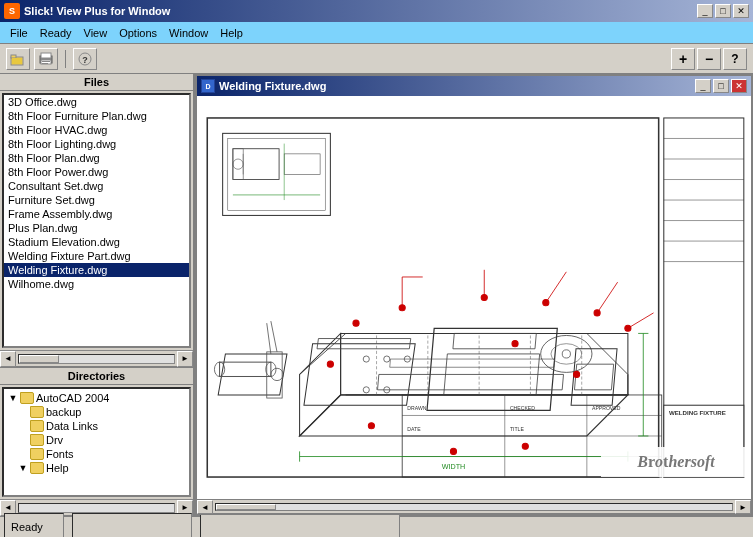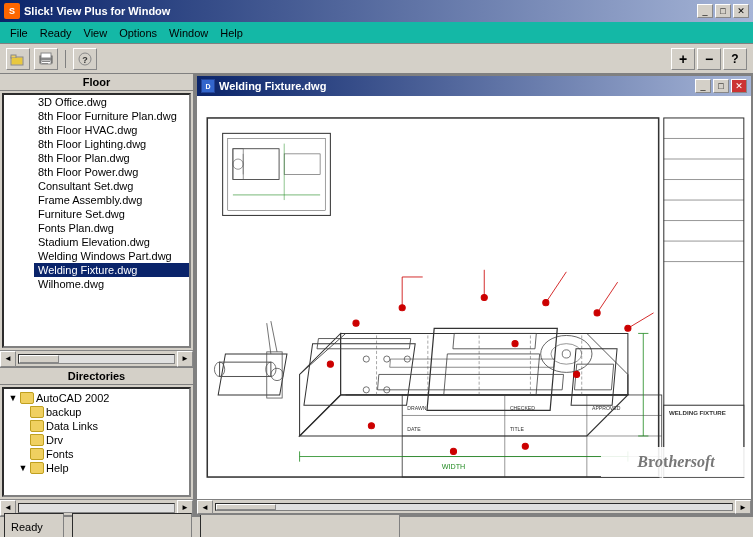--- a/index.html
+++ b/index.html
@@ -59,21 +59,21 @@
       align-items: center;
       justify-content: center;
       font-size: 9px;
       cursor: pointer;
       color: black;
     }
     .title-btn.close-btn { background: #d4d0c8; }
 
     
     .menu-bar {
-      background: #14b8a6;
+      background: #7dd3fc;
       height: 22px;
       display: flex;
       align-items: center;
       padding: 0 4px;
       border-bottom: 1px solid #808080;
     }
     .menu-item {
       padding: 2px 6px;
       cursor: pointer;
       font-size: 11px;
@@ -141,21 +141,20 @@
       padding: 2px 0;
       border-bottom: 1px solid #808080;
       font-size: 11px;
     }
     .file-list {
       flex: 1;
       overflow-y: auto;
       background: white;
       border: 2px inset #808080;
       margin: 2px;
-      padding-left: 30px;
     }
     .file-item {
       padding: 1px 4px;
       cursor: pointer;
       white-space: nowrap;
       font-size: 11px;
     }
     .file-item.selected { background: #0a246a; color: white; }
 
     .dir-section {
@@ -386,54 +385,54 @@
   <div class="toolbar-right">
     <div class="tool-btn" style="font-weight:bold; font-size:14px;">+</div>
     <div class="tool-btn" style="font-weight:bold; font-size:14px;">−</div>
     <div class="tool-btn" style="font-weight:bold;">?</div>
   </div>
 </div>
 
 <div class="main-area">
 
   <div class="left-panel">
-    <div class="panel-section-title">Floor</div>
+    <div class="panel-section-title">Files</div>
 
     <div class="file-list">
       <div class="file-item">3D Office.dwg</div>
       <div class="file-item">8th Floor Furniture Plan.dwg</div>
       <div class="file-item">8th Floor HVAC.dwg</div>
       <div class="file-item">8th Floor Lighting.dwg</div>
       <div class="file-item">8th Floor Plan.dwg</div>
       <div class="file-item">8th Floor Power.dwg</div>
       <div class="file-item">Consultant Set.dwg</div>
+      <div class="file-item">Furniture Set.dwg</div>
       <div class="file-item">Frame Assembly.dwg</div>
-      <div class="file-item">Furniture Set.dwg</div>
-      <div class="file-item">Fonts Plan.dwg</div>
+      <div class="file-item">Plus Plan.dwg</div>
       <div class="file-item">Stadium Elevation.dwg</div>
-      <div class="file-item">Welding Windows Part.dwg</div>
+      <div class="file-item">Welding Fixture Part.dwg</div>
       <div class="file-item selected">Welding Fixture.dwg</div>
       <div class="file-item">Wilhome.dwg</div>
     </div>
 
     <div style="height:16px; background:#d4d0c8; display:flex; align-items:center; border-top:1px solid #888; position:relative;">
       <div style="width:16px; height:16px; background:#d4d0c8; border:1px solid #888; border-top-color:#fff; border-left-color:#fff; display:flex; align-items:center; justify-content:center; font-size:8px; cursor:pointer;">◄</div>
       <div style="flex:1; height:10px; background:#e0e0e0; border:1px inset #888; margin:3px 2px;">
         <div style="width:40px; height:8px; background:#d4d0c8; border:1px solid #888; border-top-color:#fff; border-left-color:#fff;"></div>
       </div>
       <div style="width:16px; height:16px; background:#d4d0c8; border:1px solid #888; border-top-color:#fff; border-left-color:#fff; display:flex; align-items:center; justify-content:center; font-size:8px; cursor:pointer;">►</div>
     </div>
 
     <div class="dir-section">
       <div class="panel-section-title">Directories</div>
       <div class="dir-tree">
         <div class="dir-item">
           <span class="expand-icon">▼</span>
           <span class="dir-icon open"></span>
-          <span>AutoCAD 2002</span>
+          <span>AutoCAD 2004</span>
         </div>
         <div class="dir-item dir-indent">
           <span class="expand-icon">&nbsp;</span>
           <span class="dir-icon"></span>
           <span>backup</span>
         </div>
         <div class="dir-item dir-indent">
           <span class="expand-icon">&nbsp;</span>
           <span class="dir-icon"></span>
           <span>Data Links</span>

